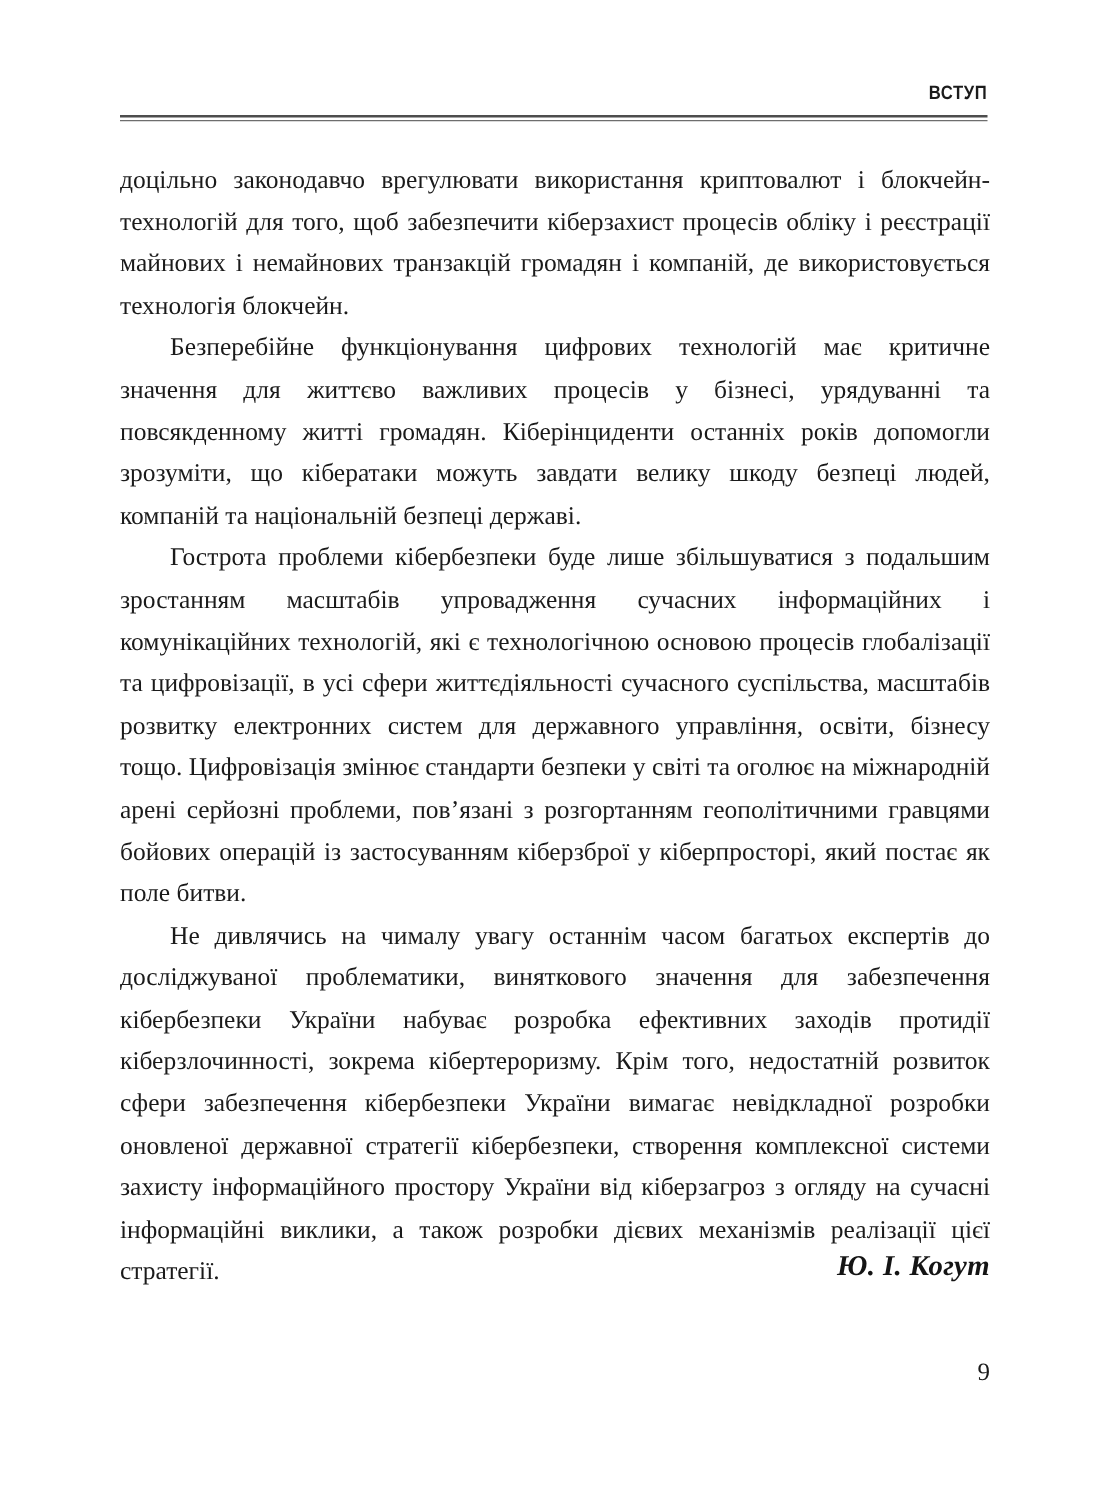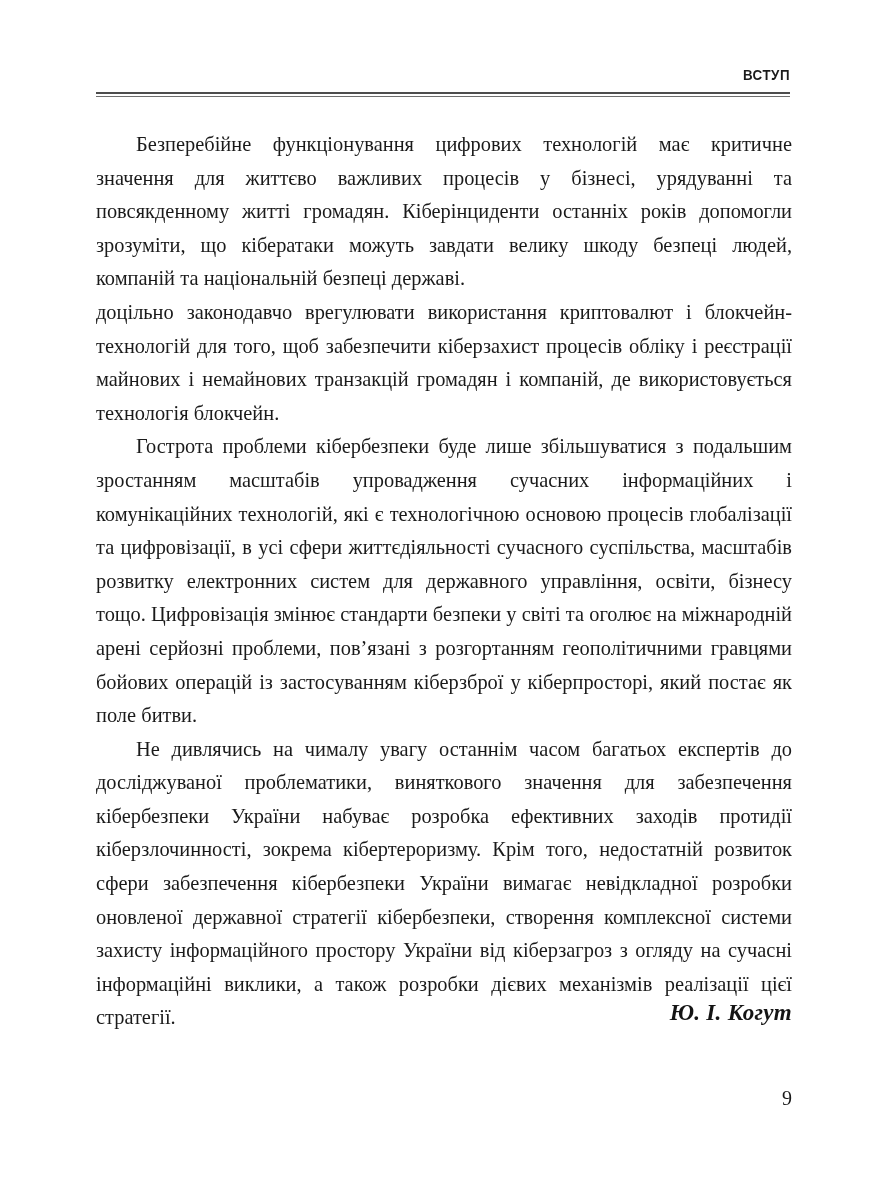--- a/index.html
+++ b/index.html
@@ -122,22 +122,22 @@
   <div class="header-zone">
     <div class="running-head">ВСТУП</div>
     <div class="header-rules">
       <div class="rule-thick"></div>
       <div class="rule-gap"></div>
       <div class="rule-thin"></div>
     </div>
   </div>
 
   <div class="body-zone">
+    <p class="para first">доцільно законодавчо врегулювати використання криптовалют і блокчейн-технологій для того, щоб забезпечити кіберзахист процесів обліку і реєстрації майнових і немайнових транзакцій громадян і компаній, де використовується технологія блокчейн.</p>
     <p class="para">Безперебійне функціонування цифрових технологій має критичне значення для життєво важливих процесів у бізнесі, урядуванні та повсякденному житті громадян. Кіберінциденти останніх років допомогли зрозуміти, що кібератаки можуть завдати велику шкоду безпеці людей, компаній та національній безпеці державі.</p>
-    <p class="para first">доцільно законодавчо врегулювати використання криптовалют і блокчейн-технологій для того, щоб забезпечити кіберзахист процесів обліку і реєстрації майнових і немайнових транзакцій громадян і компаній, де використовується технологія блокчейн.</p>
     <p class="para">Гострота проблеми кібербезпеки буде лише збільшуватися з подальшим зростанням масштабів упровадження сучасних інформаційних і комунікаційних технологій, які є технологічною основою процесів глобалізації та цифровізації, в усі сфери життєдіяльності сучасного суспільства, масштабів розвитку електронних систем для державного управління, освіти, бізнесу тощо. Цифровізація змінює стандарти безпеки у світі та оголює на міжнародній арені серйозні проблеми, пов’язані з розгортанням геополітичними гравцями бойових операцій із застосуванням кіберзброї у кіберпросторі, який постає як поле битви.</p>
     <p class="para">Не дивлячись на чималу увагу останнім часом багатьох експертів до досліджуваної проблематики, виняткового значення для забезпечення кібербезпеки України набуває розробка ефективних заходів протидії кіберзлочинності, зокрема кібертероризму. Крім того, недостатній розвиток сфери забезпечення кібербезпеки України вимагає невідкладної розробки оновленої державної стратегії кібербезпеки, створення комплексної системи захисту інформаційного простору України від кіберзагроз з огляду на сучасні інформаційні виклики, а також розробки дієвих механізмів реалізації цієї стратегії.</p>
   </div>
 
   <div class="signature-zone">
     <span class="signature">Ю. І. Когут</span>
   </div>
 
   <div class="folio-zone">
     <span class="folio">9</span>

